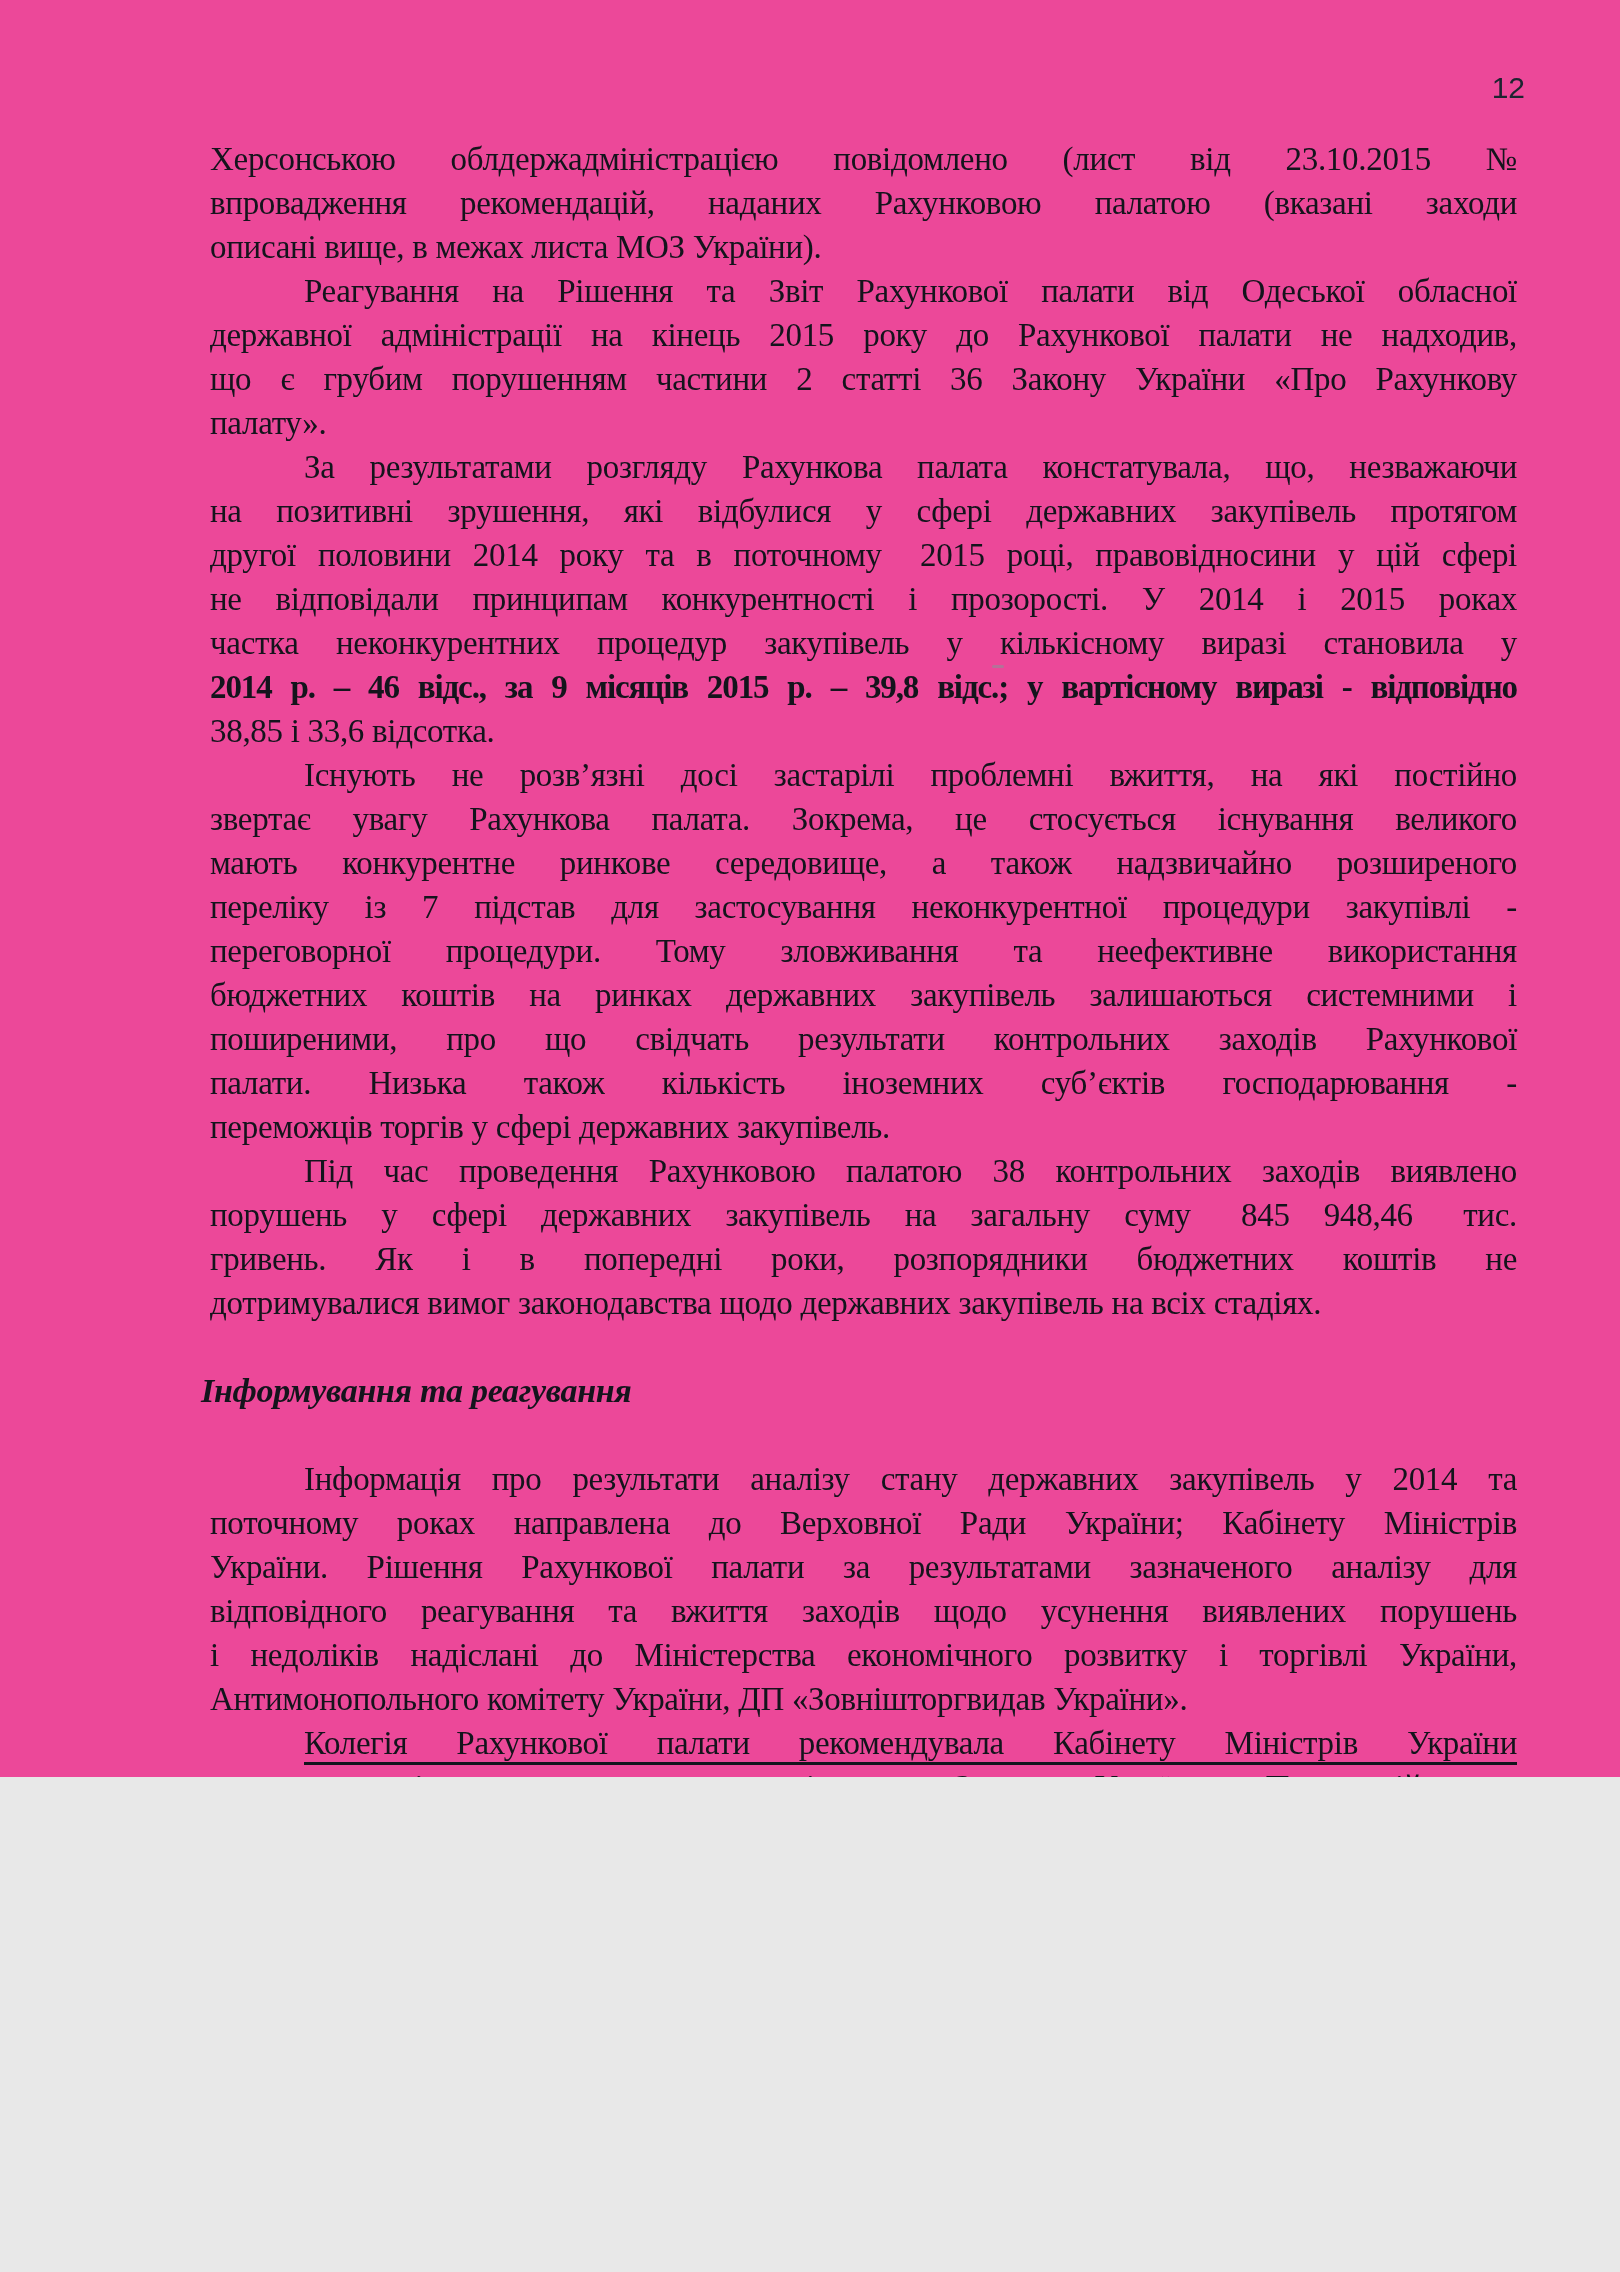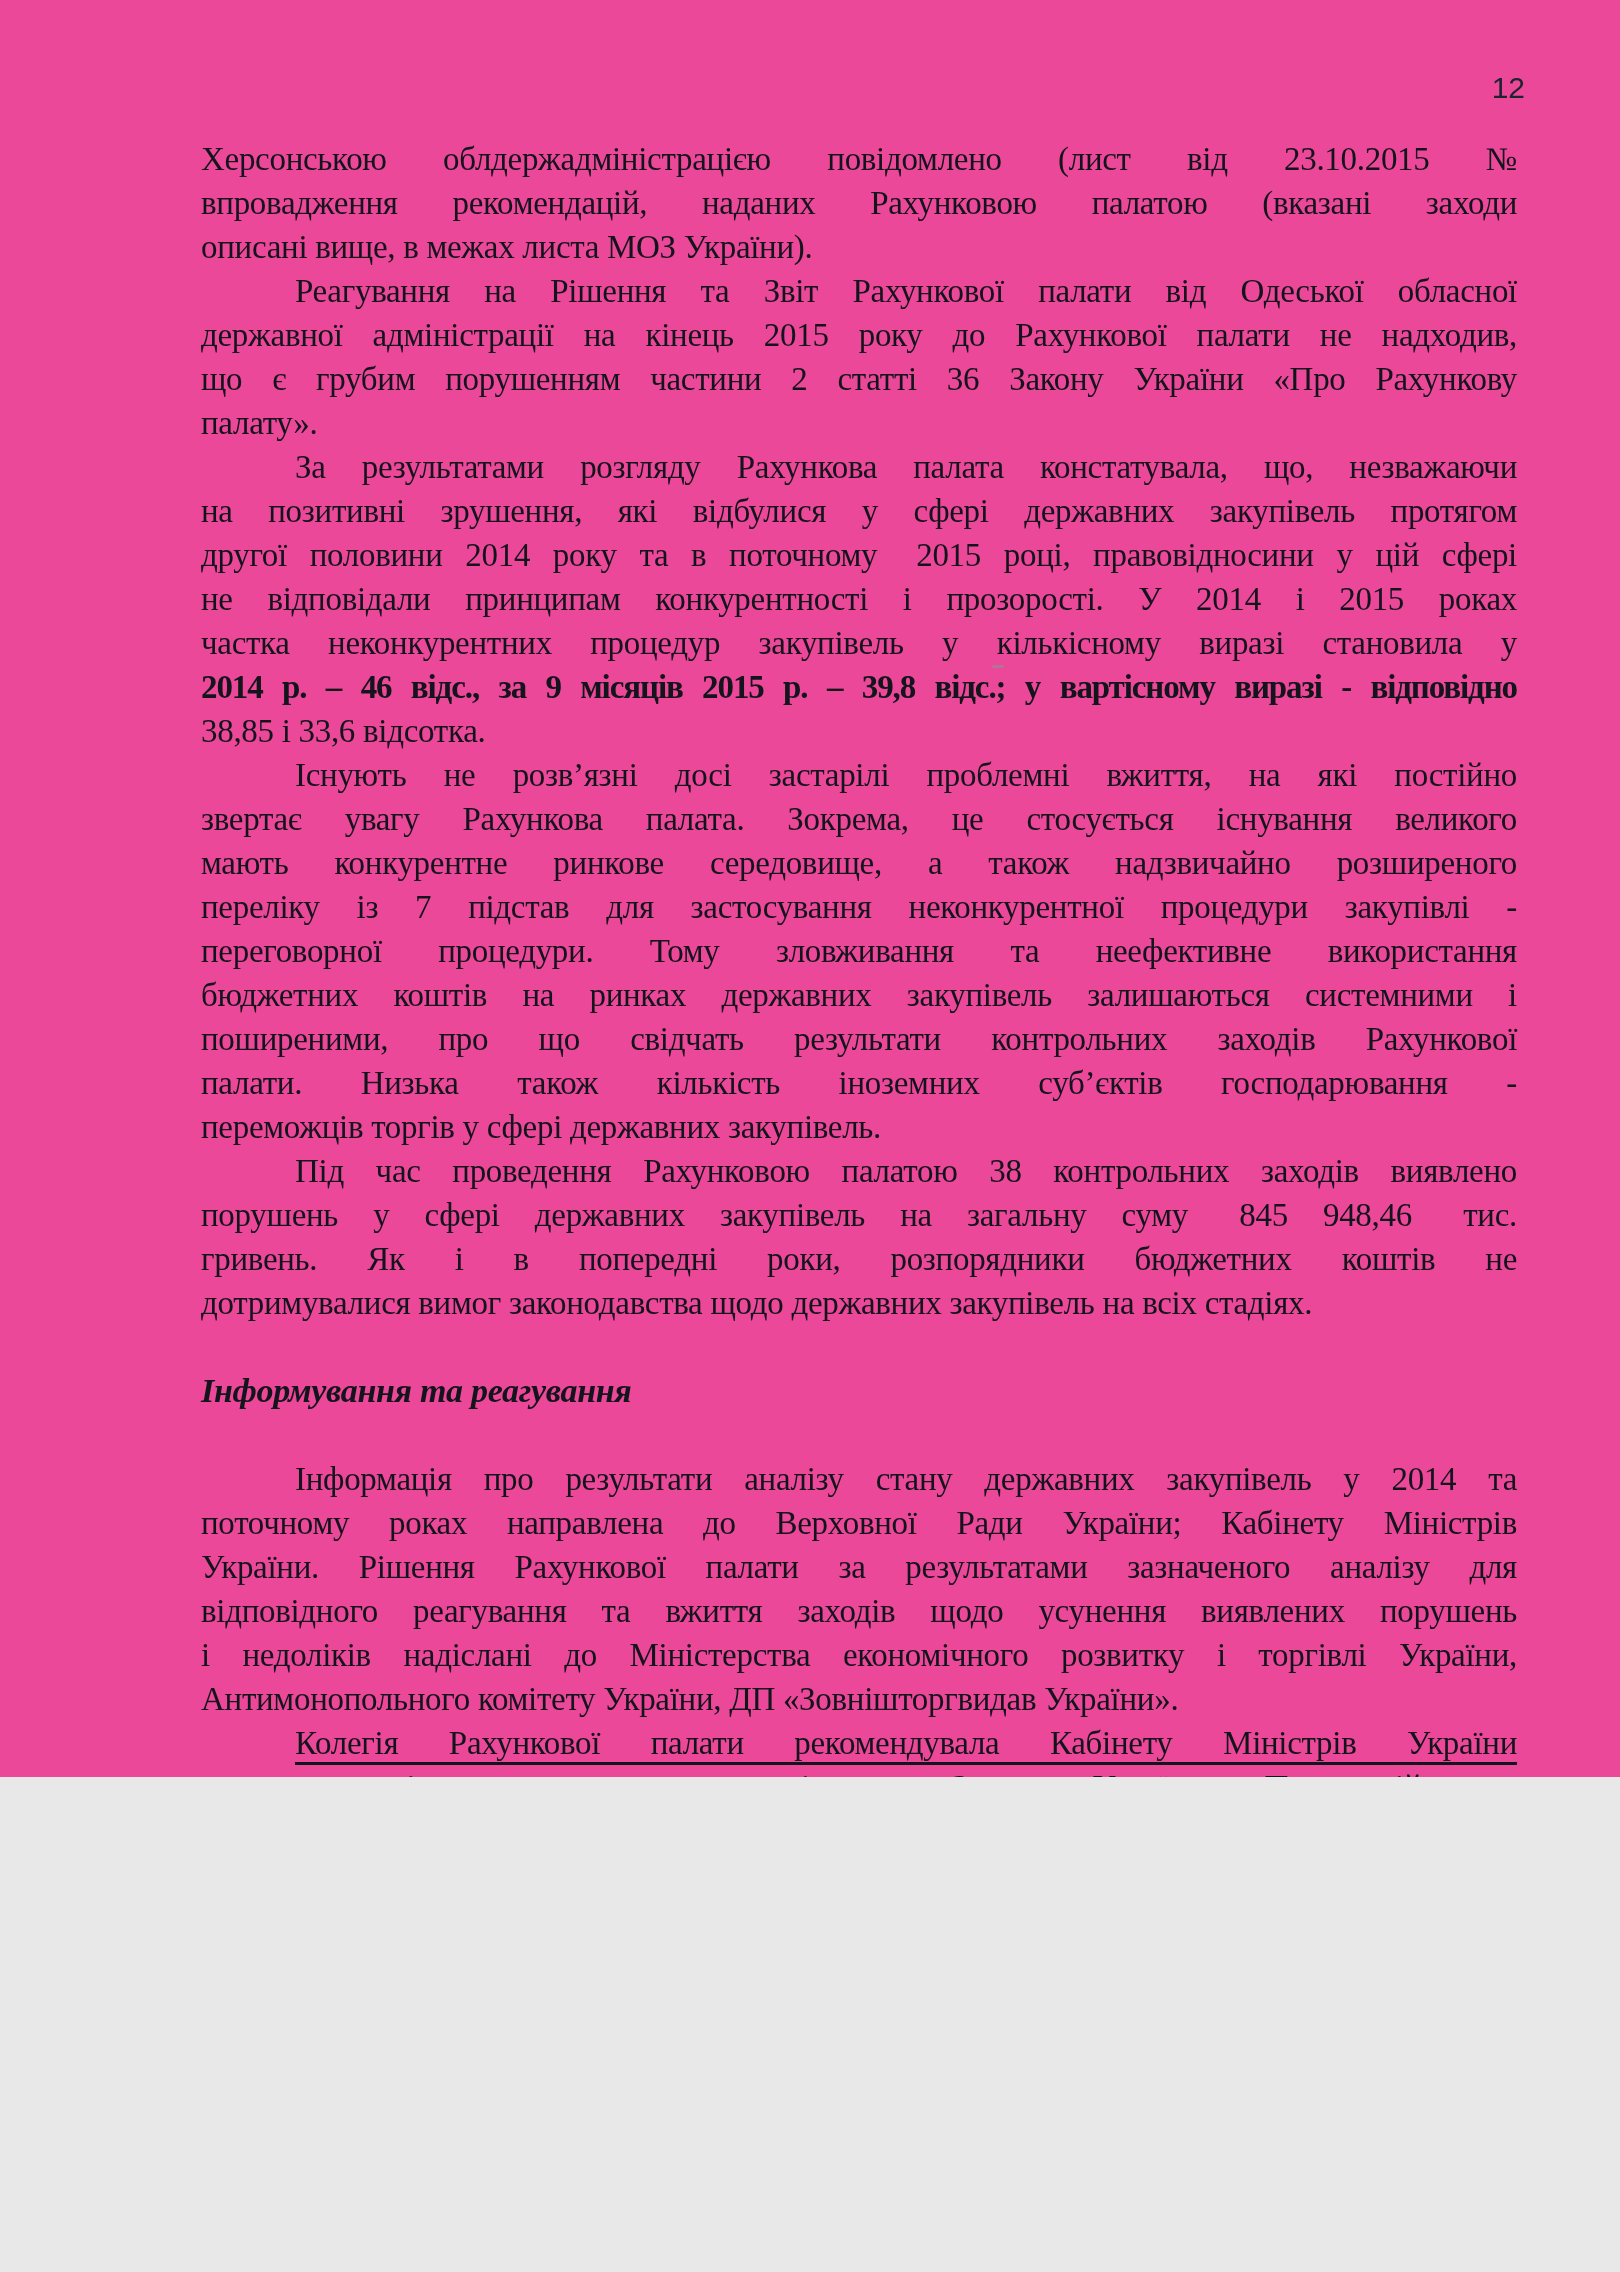--- a/index.html
+++ b/index.html
@@ -31,20 +31,21 @@
     width: 1316px;
     font-size: 33px;
     line-height: 44px;
     letter-spacing: -0.3px;
   }
   .para { margin: 0; }
   .line {
     text-align: justify;
     text-align-last: justify;
     min-height: 44px;
+    margin-left: 9px;
   }
   .line.final { text-align-last: left; }
   .line.indent { text-indent: 94px; }
   .line.tight { letter-spacing: -1.1px; word-spacing: -2px; font-weight: bold; }
   .report-heading { font-weight: bold; margin: 44px 0; }
   .section-heading {
     font-weight: bold;
     font-style: italic;
     font-size: 34px;
     margin: 44px 0;

